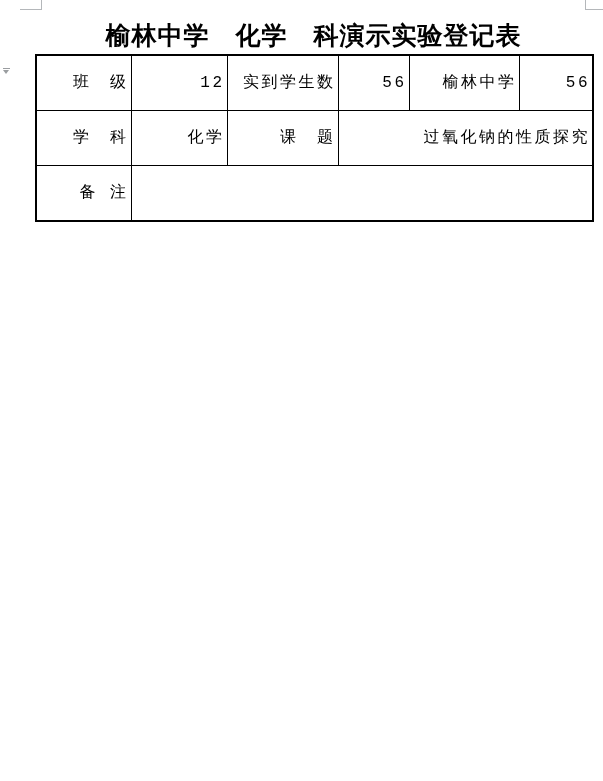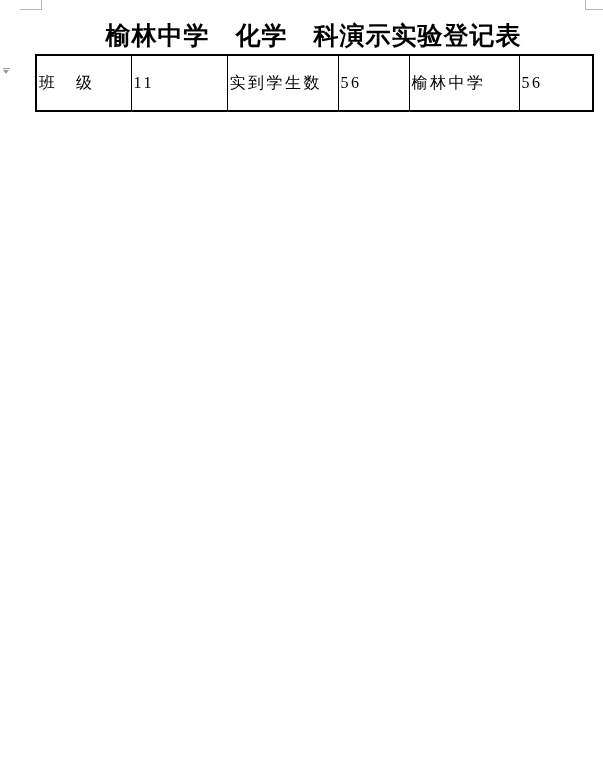--- a/index.html
+++ b/index.html
@@ -50,27 +50,28 @@
     position: absolute;
     left: 35px; top: 54px;
     width: 557px;
     border-collapse: collapse;
     table-layout: fixed;
     border: 2px solid #000;
   }
   .reg-table td {
     border: 1.5px solid #000;
     padding: 14px 2px;
-    text-align: left;
+    text-align: right;
     vertical-align: middle;
     font-size: 16px;
     line-height: 26px;
     letter-spacing: 2.5px;
     white-space: pre-line;
     overflow: hidden;
+    font-family: Liberation Mono, monospace;
   }
   .row-1 td { height: 54px; }
   .row-2 td { height: 54px; }
   .row-3 td { height: 203px; }
   .row-4 td { height: 247px; }
   .row-5 td { height: 114px; }
   .row-6 td { height: 43px; }
 
   .cell-inner { white-space: pre-line; }
   .shift-down { transform: translateY(7px); }
@@ -98,27 +99,37 @@
       <col style="width:95px">
       <col style="width:96px">
       <col style="width:111px">
       <col style="width:71px">
       <col style="width:110px">
       <col style="width:74px">
     </colgroup>
     <tbody>
       <tr class="row-1">
         <td>班　级</td>
-        <td>11</td>
+        <td>12</td>
         <td>实到学生数</td>
         <td>56</td>
         <td>榆林中学</td>
         <td>56</td>
       </tr>
 
+      <tr class="row-2">
+        <td>学　科</td>
+        <td>化学</td>
+        <td>课　题</td>
+        <td colspan="3">过氧化钠的性质探究</td>
+      </tr>
 
 
 
 
+      <tr class="row-6">
+        <td>备 注</td>
+        <td colspan="5"></td>
+      </tr>
     </tbody>
   </table>
 
 </div>
 
 </body></html>

